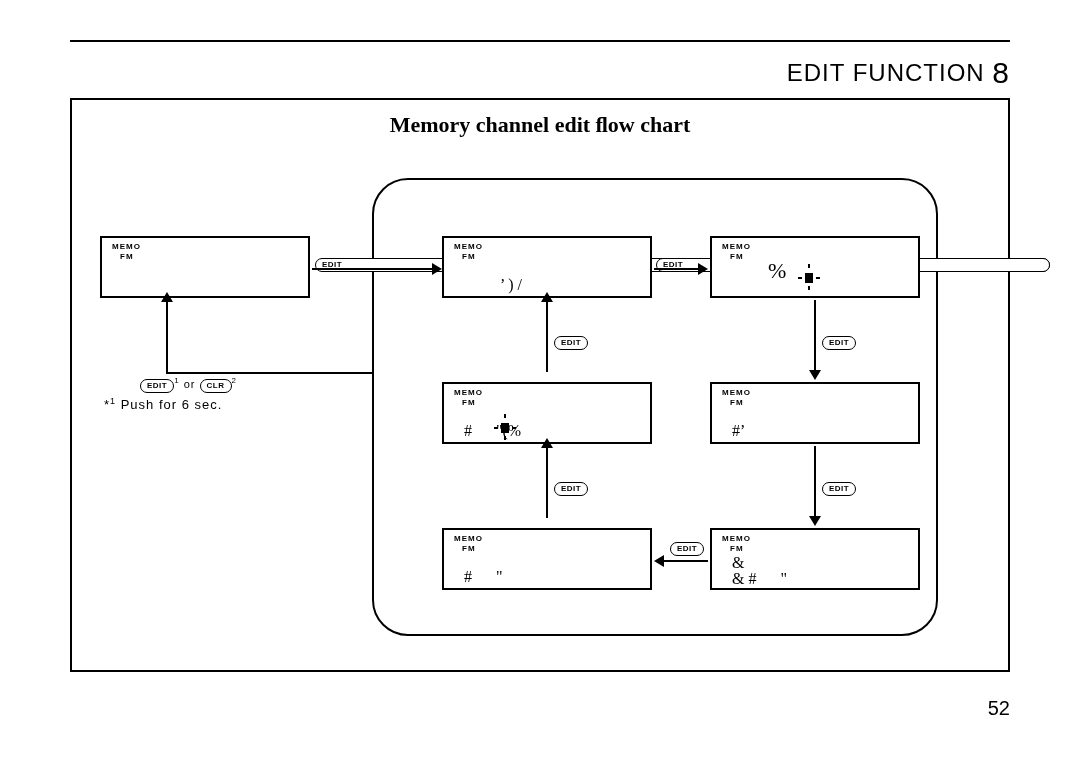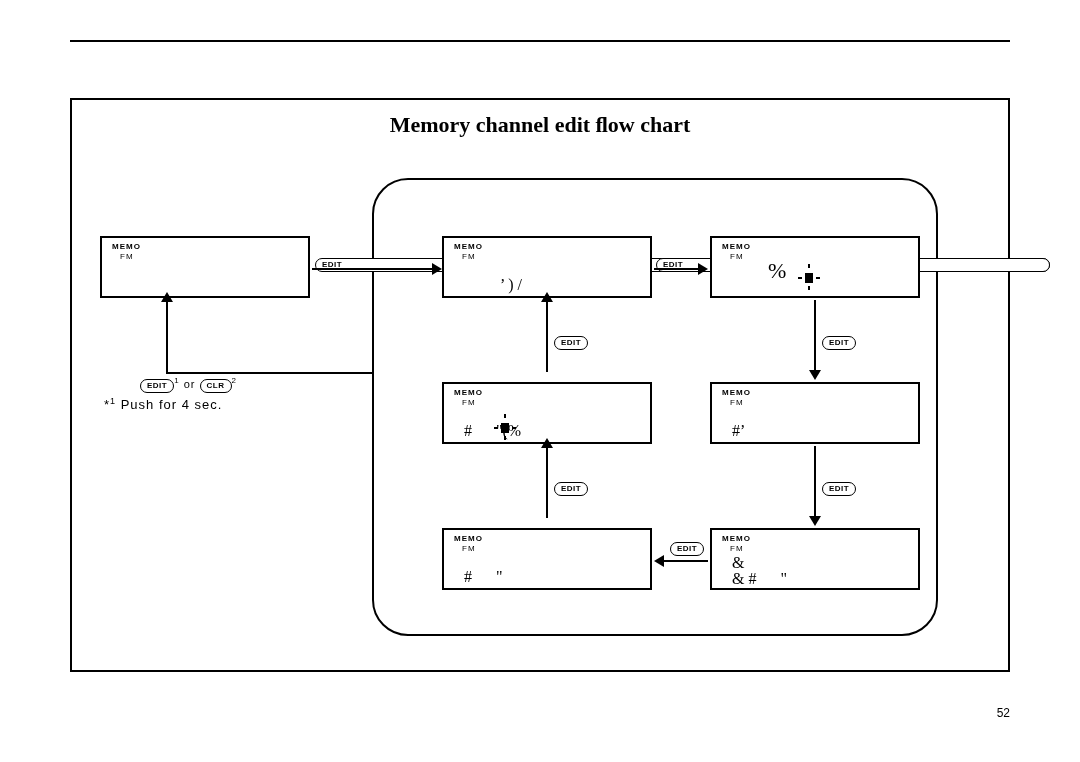--- a/index.html
+++ b/index.html
@@ -40,40 +40,40 @@
   }
   .chart-title {
     position: absolute;
     left: 50%; top: 12px;
     transform: translateX(-50%);
     font-size: 22px; font-weight: bold; font-family: Liberation Serif, serif;
   }
   .page-num {
     position: absolute;
     right: 0; bottom: 0;
-    font-size: 12px;
+    font-size: 20px;
   }
 
   
   .disp {
     position: absolute;
     width: 210px; height: 62px;
     border: 2px solid #000;
     background: #fff;
     box-sizing: border-box;
   }
   .disp .memo {
     position: absolute;
     left: 10px; top: 4px;
     font-size: 8px; font-weight: bold; letter-spacing: 1px;
   }
   .disp .fm {
     position: absolute;
     left: 18px; top: 14px;
-    font-size: 8px; font-weight: normal; letter-spacing: 1px;
+    font-size: 8px; font-weight: bold; letter-spacing: 1px;
   }
   .disp-big-text {
     position: absolute;
     font-size: 16px;
     font-family: Georgia, serif;
     white-space: pre;
   }
 
   
   .pill {
@@ -168,20 +168,24 @@
   .blink-icon .d4 { right: -4px; top: 9px; width: 4px; height: 2px; }
 
 </style>
 </head>
 <body>
 
 <div class="page">
 
   <div class="hr-top"></div>
 
+  <div class="page-header">
+    <span>EDIT FUNCTION</span>
+    <span class="num">8</span>
+  </div>
 
   <div class="outer-box">
 
     <div class="chart-title">Memory channel edit ﬂow chart</div>
 
     <div class="inner-round"></div>
 
     <div class="disp" style="left:28px; top:136px;">
       <span class="memo">MEMO</span>
       <span class="fm">FM</span>
@@ -196,21 +200,21 @@
     <div class="arrow-h" style="left:94px; top:272px; width:206px;"></div>
 
     <div class="edit-clr-row">
       <span class="pill">EDIT</span><span class="sup">1</span>
       <span>or</span>
       <span class="pill">CLR</span><span class="sup">2</span>
     </div>
 
     <div class="notes">
       <div>
-        <span>*</span><span class="sup">1</span><span> Push for 4 sec.</span>
+        <span>*</span><span class="sup">1</span><span> Push for 6 sec.</span>
       </div>
     </div>
 
     <div class="disp" style="left:370px; top:136px;">
       <span class="memo">MEMO</span>
       <span class="fm">FM</span>
       <span class="disp-big-text" style="left:56px; top:38px;">’ ) /</span>
     </div>
     <span class="pill edit-right" style="left:584px; top:158px;">EDIT</span>
 

